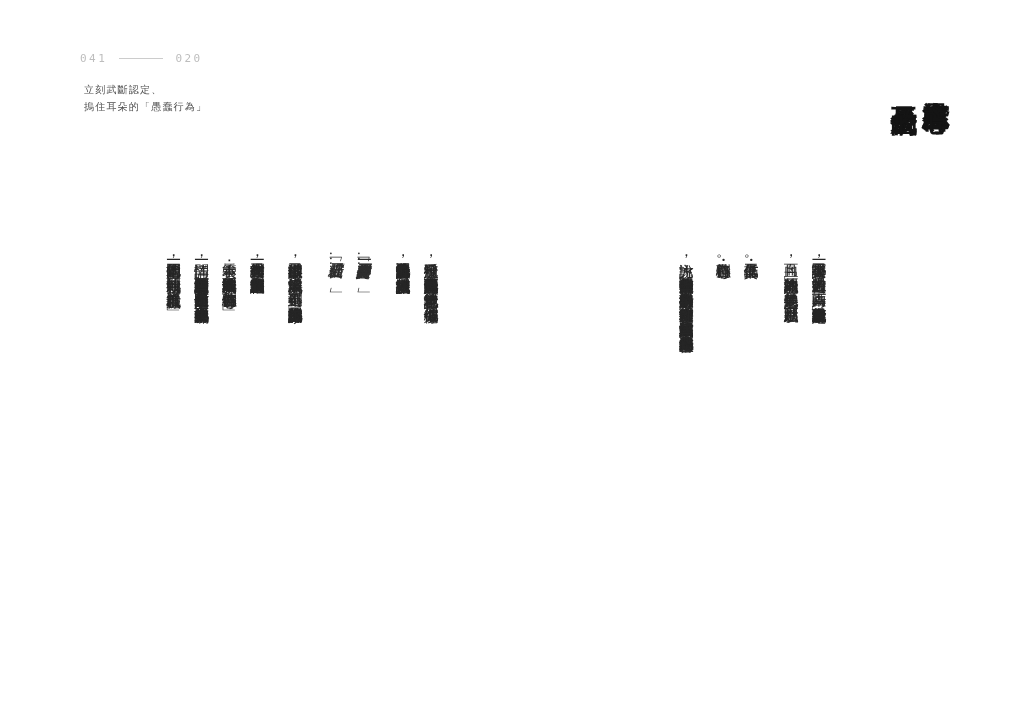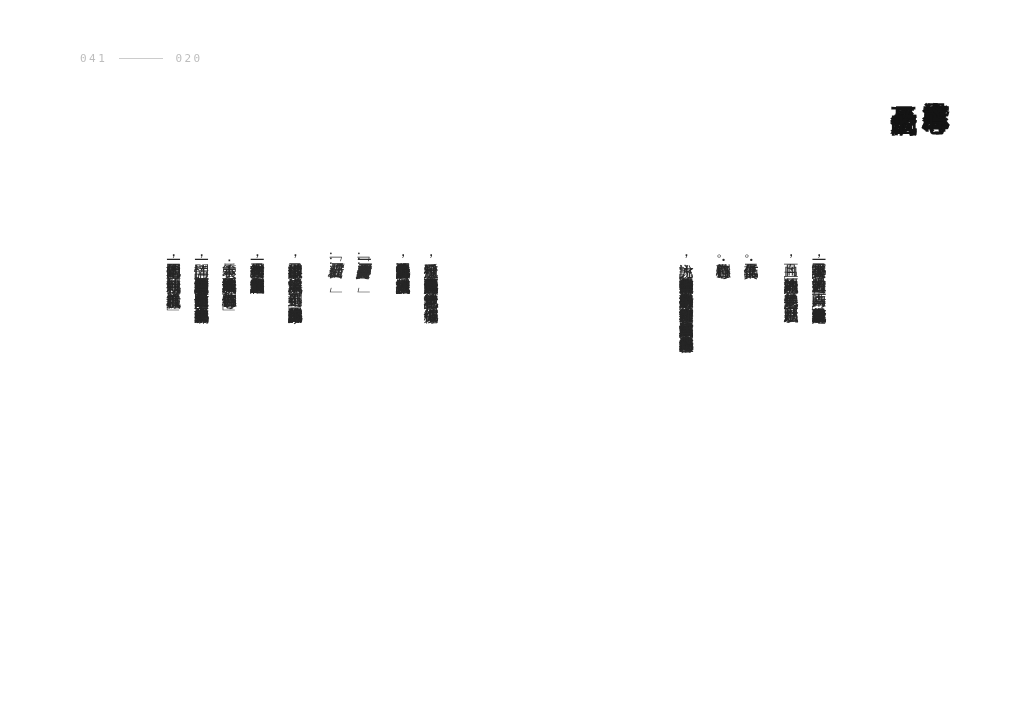--- a/index.html
+++ b/index.html
@@ -98,20 +98,24 @@
 <body>
 
 <div class="spread">
 
   <div class="folio">
     <span>041</span>
     <span class="folio-line"></span>
     <span>020</span>
   </div>
 
+  <div class="running-header">
+    <div>立刻武斷認定、</div>
+    <div>摀住耳朵的「愚蠢行為」</div>
+  </div>
 
   <h1 class="headline">
     <span class="headline-line">沒有能力只有自尊心</span>
     <span class="headline-line second">是不會成長的</span>
   </h1>
 
   <div class="page-body body-right">
 
       <p class="para">不論是哪一家公司，當公司的人數超過一、兩百人時，就會發現看起來「無能」的人占有一定比率。</p>
 

